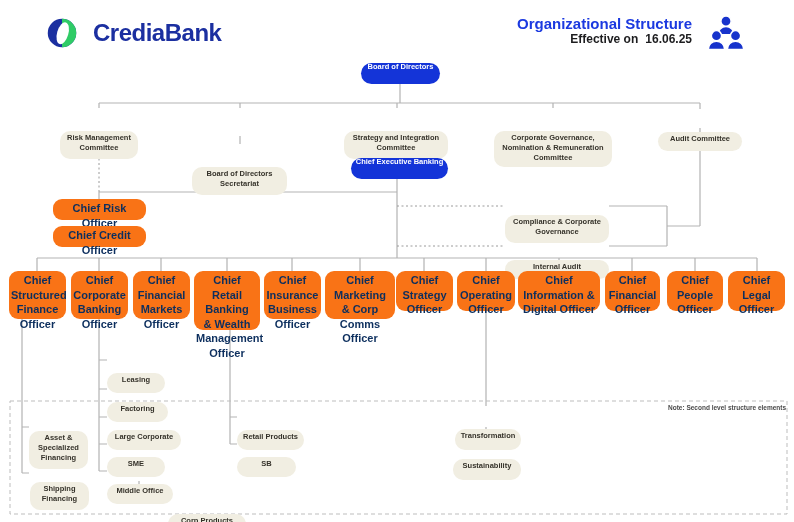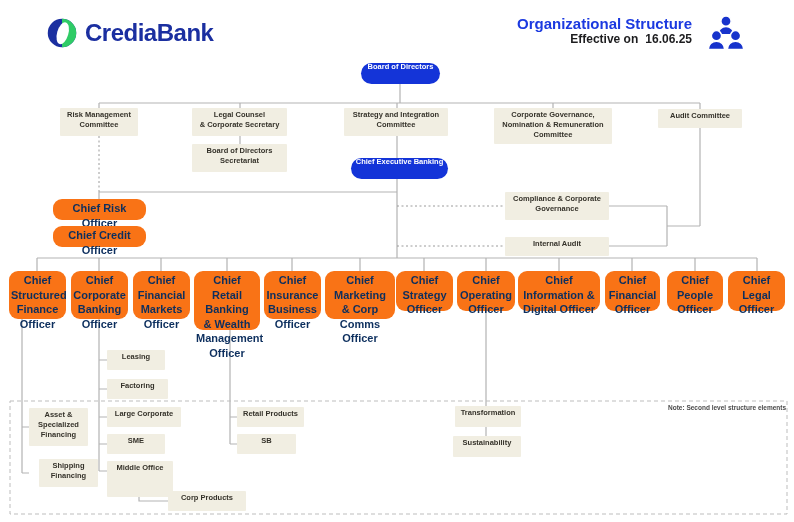--- a/index.html
+++ b/index.html
@@ -3,27 +3,27 @@
 <meta charset="utf-8">
 <style>
   html,body{margin:0;padding:0;background:#ffffff;font-family:"Liberation Sans",sans-serif;}
   #canvas{position:relative;width:794px;height:522px;background:#ffffff;overflow:hidden;}
   svg.lines{position:absolute;left:0;top:0;}
 
   .node{position:absolute;display:flex;justify-content:center;
         text-align:center;box-sizing:border-box;font-weight:bold;}
   .node .lbl{white-space:pre-line;display:block;width:100%;}
 
-  .beige{background:#f1eee2;border-radius:1px;color:#35322a;font-size:7.5px;line-height:1.3;padding:2px 3px;}
+  .beige{background:#f1eee2;border-radius:10px;color:#35322a;font-size:7.5px;line-height:1.3;padding:2px 3px;margin-top:23px;}
   .blue{background:#f97316;border-radius:9px;color:#0d2f5e;font-size:11px;line-height:1.32;padding:2px 2px;}
   .pill{background:#1434d8;border-radius:11px;color:#ffffff;font-size:7.5px;line-height:1.1;padding:0 2px;}
   .pill .accent{position:absolute;z-index:-1;left:-5px;top:0;height:100%;width:24px;
                 background:#2fcb66;border-radius:11px;}
 
-  .logo{position:absolute;left:47px;top:18px;display:flex;align-items:center;gap:8px;}
+  .logo{position:absolute;left:47px;top:18px;display:flex;align-items:center;gap:16px;}
   .brand{font-size:24px;font-weight:bold;color:#1b2fa0;letter-spacing:-0.5px;}
   .title-block{position:absolute;right:102px;top:15px;text-align:right;}
   .title{font-size:15px;font-weight:bold;color:#1b39e0;}
   .subtitle{font-size:12px;font-weight:bold;color:#1d1d1f;margin-top:0;}
   .subtitle .date{margin-left:7px;}
   .people{position:absolute;right:48px;top:13px;}
 
   .note{position:absolute;left:668px;top:404px;font-size:6.5px;color:#4a4a4a;font-weight:bold;}
 </style>
 </head>
@@ -75,24 +75,20 @@
 
   <div class="node pill" style="left:361px;top:63px;width:79px;height:21px">
     <span class="accent"></span>
     <span class="lbl">Board of Directors</span>
   </div>
 
   <div class="node beige" style="left:60px;top:108px;width:78px;height:28px">
       <span class="lbl">Risk Management
 Committee</span>
     </div>
-  <div class="node beige" style="left:192px;top:108px;width:95px;height:28px">
-      <span class="lbl">Legal Counsel
-&amp; Corporate Secretary</span>
-    </div>
   <div class="node beige" style="left:192px;top:144px;width:95px;height:28px">
       <span class="lbl">Board of Directors
 Secretariat</span>
     </div>
   <div class="node beige" style="left:344px;top:108px;width:104px;height:28px">
       <span class="lbl">Strategy and Integration
 Committee</span>
     </div>
   <div class="node beige" style="left:494px;top:108px;width:118px;height:36px">
       <span class="lbl">Corporate Governance,
@@ -189,37 +185,37 @@
       <span class="lbl">Chief
 Legal
 Officer</span>
     </div>
 
   <div class="node beige" style="left:29px;top:408px;width:59px;height:38px">
       <span class="lbl">Asset &amp;
 Specialized
 Financing</span>
     </div>
-  <div class="node beige" style="left:39px;top:459px;width:59px;height:28px">
+  <div class="node beige" style="left:30px;top:459px;width:59px;height:28px">
       <span class="lbl">Shipping
 Financing</span>
     </div>
   <div class="node beige" style="left:107px;top:350px;width:58px;height:20px">
       <span class="lbl">Leasing</span>
     </div>
   <div class="node beige" style="left:107px;top:379px;width:61px;height:20px">
       <span class="lbl">Factoring</span>
     </div>
   <div class="node beige" style="left:107px;top:407px;width:74px;height:20px">
       <span class="lbl">Large Corporate</span>
     </div>
   <div class="node beige" style="left:107px;top:434px;width:58px;height:20px">
       <span class="lbl">SME</span>
     </div>
-  <div class="node beige" style="left:107px;top:461px;width:66px;height:36px">
+  <div class="node beige" style="left:107px;top:461px;width:66px;height:20px">
       <span class="lbl">Middle Office</span>
     </div>
   <div class="node beige" style="left:168px;top:491px;width:78px;height:20px">
       <span class="lbl">Corp Products</span>
     </div>
   <div class="node beige" style="left:237px;top:407px;width:67px;height:20px">
       <span class="lbl">Retail Products</span>
     </div>
   <div class="node beige" style="left:237px;top:434px;width:59px;height:20px">
       <span class="lbl">SB</span>

